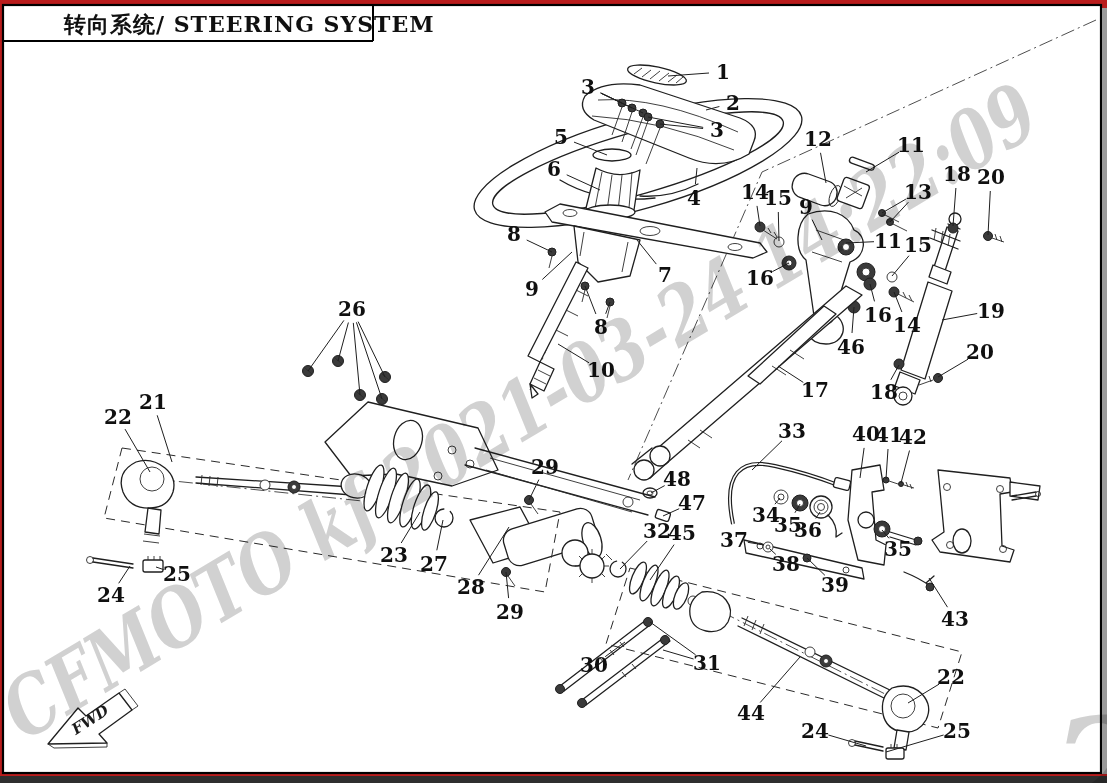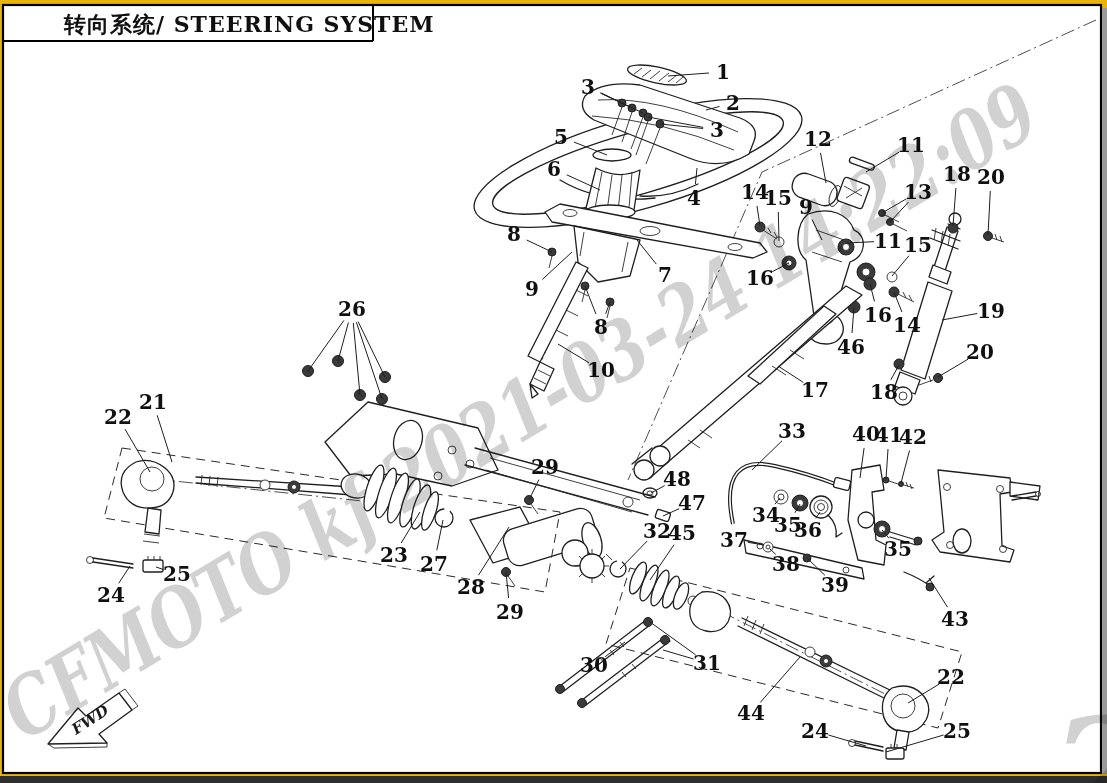--- a/index.html
+++ b/index.html
@@ -1,16 +1,16 @@
 <!DOCTYPE html>
 <html><head>
 <meta charset="utf-8">
 <style>
   html,body{margin:0;padding:0;background:#fff;}
-  #page{position:relative;width:1107px;height:783px;background:#eab308;overflow:hidden;
+  #page{position:relative;width:1107px;height:783px;background:#b91c1c;overflow:hidden;
         font-family:"DejaVu Serif","Liberation Serif",serif;}
   svg{position:absolute;left:0;top:0;}
   .ln{stroke:#1f1f1f;stroke-width:1.3;fill:none;stroke-linecap:round;stroke-linejoin:round;}
   .lnthin{stroke:#2a2a2a;stroke-width:0.9;fill:none;}
   .fillw{fill:#ffffff;}
   .dark{fill:#3a3a3a;stroke:#1f1f1f;stroke-width:1;}
   .dashbox{stroke:#2a2a2a;stroke-width:1;fill:none;stroke-dasharray:9 6;}
   .dashdot{stroke:#3a3a3a;stroke-width:0.9;fill:none;stroke-dasharray:14 4 2 4;}
   .leader{stroke:#1f1f1f;stroke-width:1;}
   .callout{font:bold 20px "DejaVu Serif",serif;fill:#101010;text-anchor:middle;dominant-baseline:central;}

